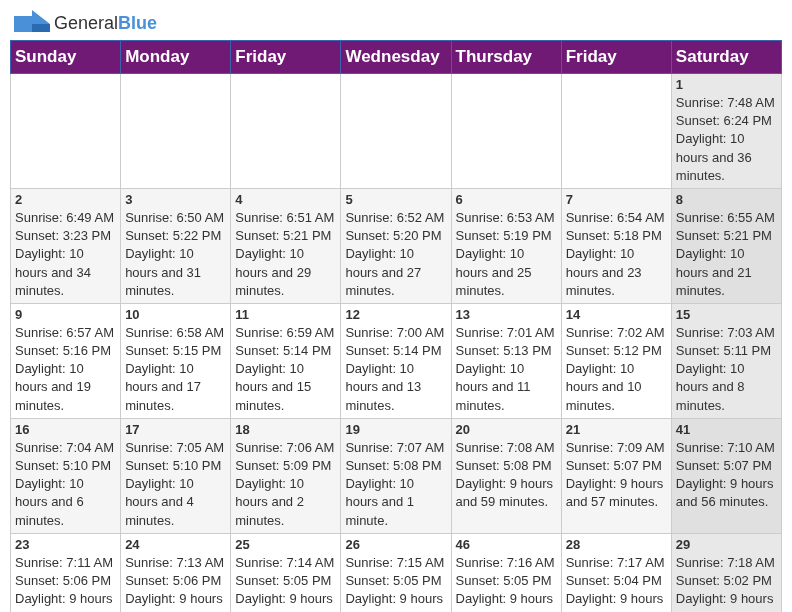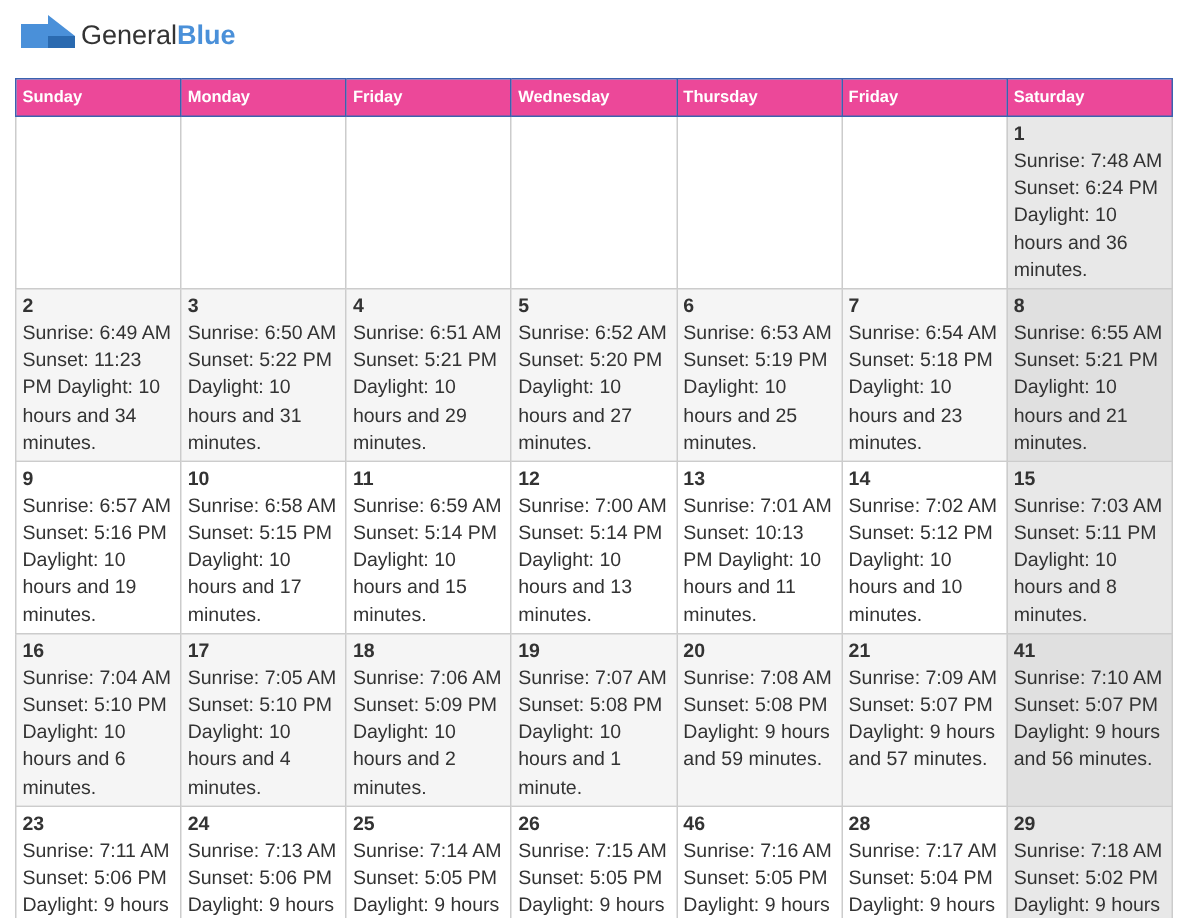--- a/index.html
+++ b/index.html
@@ -7,21 +7,21 @@
       font-family: Arial, sans-serif;
       background: #fff;
       width: 792px;
       min-height: 612px;
       padding: 10px;
     }
     .header {
       display: flex;
       justify-content: space-between;
       align-items: flex-start;
-      margin-bottom: 14px;
+      margin-bottom: 2px;
       padding: 0 4px;
     }
     .logo {
       display: flex;
       align-items: center;
       gap: 4px;
     }
     .logo-text {
       font-size: 18px;
       color: #333;
@@ -46,23 +46,23 @@
     .location {
       font-size: 14px;
       color: #555;
     }
     .calendar {
       width: 100%;
       border-collapse: collapse;
       border: 1px solid #ccc;
     }
     .calendar thead tr th {
-      background-color: #ec4899;
+      background-color: #701a75;
       color: #fff;
-      font-size: 11px;
+      font-size: 17px;
       font-weight: bold;
       padding: 6px 4px;
       text-align: left;
       border: 1px solid #3a62b0;
     }
     .calendar tbody tr td {
       border: 1px solid #ccc;
       vertical-align: top;
       padding: 3px 4px;
       width: calc(100% / 7);
@@ -143,21 +143,21 @@
           <span class="day-number">1</span>
           <div class="day-info">Sunrise: 7:48 AM
 Sunset: 6:24 PM
 Daylight: 10 hours and 36 minutes.</div>
         </td>
       </tr>
       <tr>
         <td>
           <span class="day-number">2</span>
           <div class="day-info">Sunrise: 6:49 AM
-Sunset: 11:23 PM
+Sunset: 3:23 PM
 Daylight: 10 hours and 34 minutes.</div>
         </td>
         <td>
           <span class="day-number">3</span>
           <div class="day-info">Sunrise: 6:50 AM
 Sunset: 5:22 PM
 Daylight: 10 hours and 31 minutes.</div>
         </td>
         <td>
           <span class="day-number">4</span>
@@ -211,21 +211,21 @@
         </td>
         <td>
           <span class="day-number">12</span>
           <div class="day-info">Sunrise: 7:00 AM
 Sunset: 5:14 PM
 Daylight: 10 hours and 13 minutes.</div>
         </td>
         <td>
           <span class="day-number">13</span>
           <div class="day-info">Sunrise: 7:01 AM
-Sunset: 10:13 PM
+Sunset: 5:13 PM
 Daylight: 10 hours and 11 minutes.</div>
         </td>
         <td>
           <span class="day-number">14</span>
           <div class="day-info">Sunrise: 7:02 AM
 Sunset: 5:12 PM
 Daylight: 10 hours and 10 minutes.</div>
         </td>
         <td>
           <span class="day-number">15</span>

